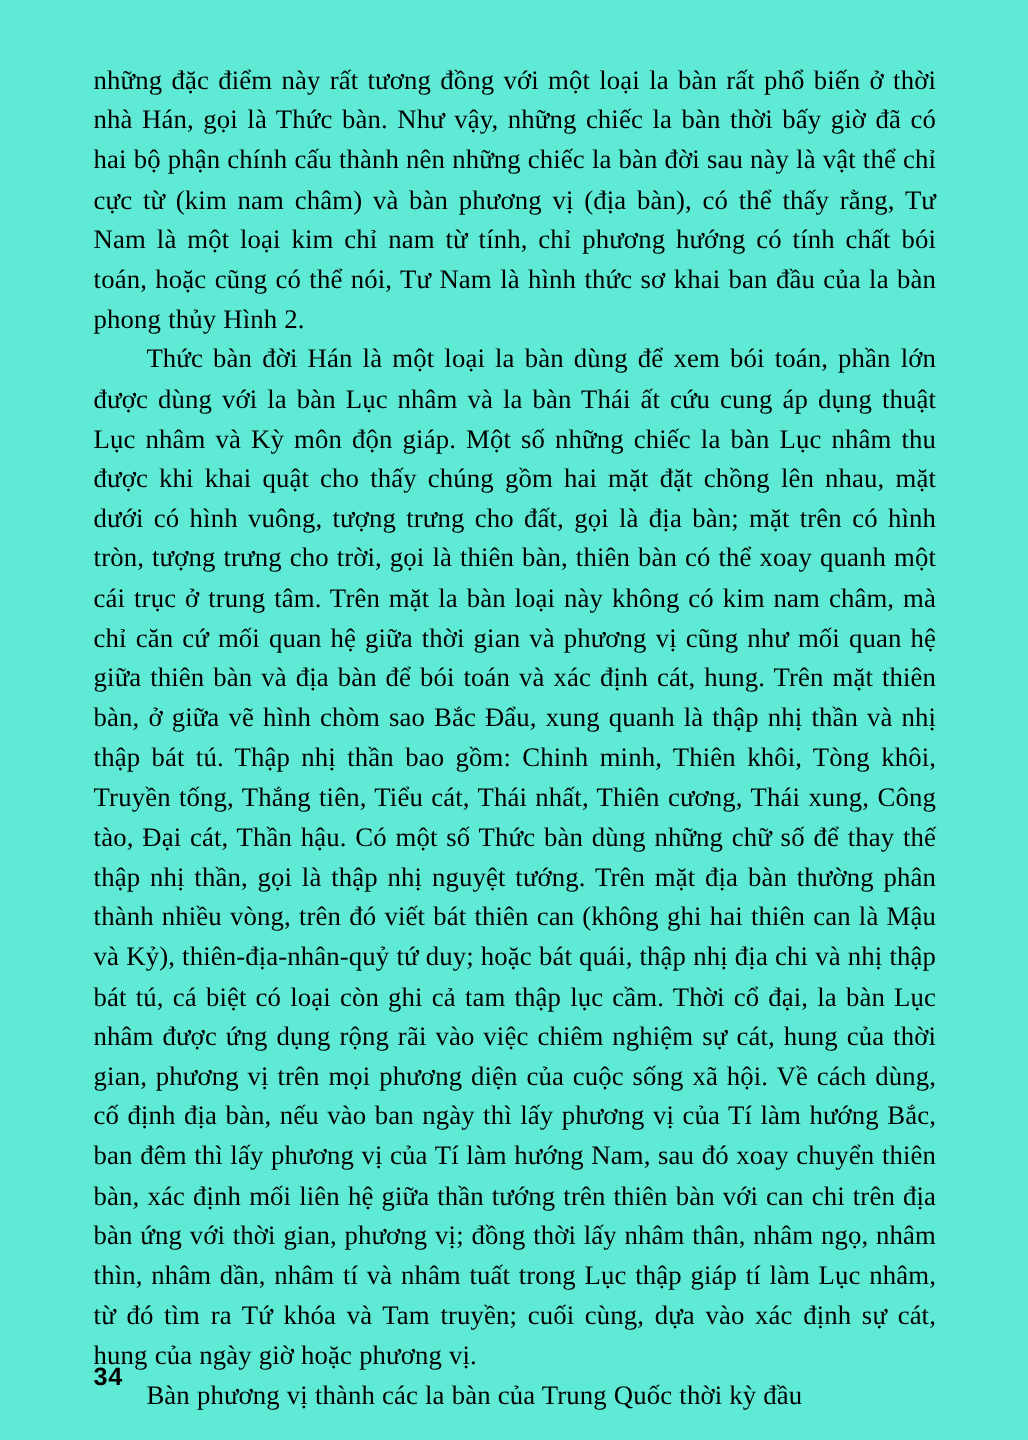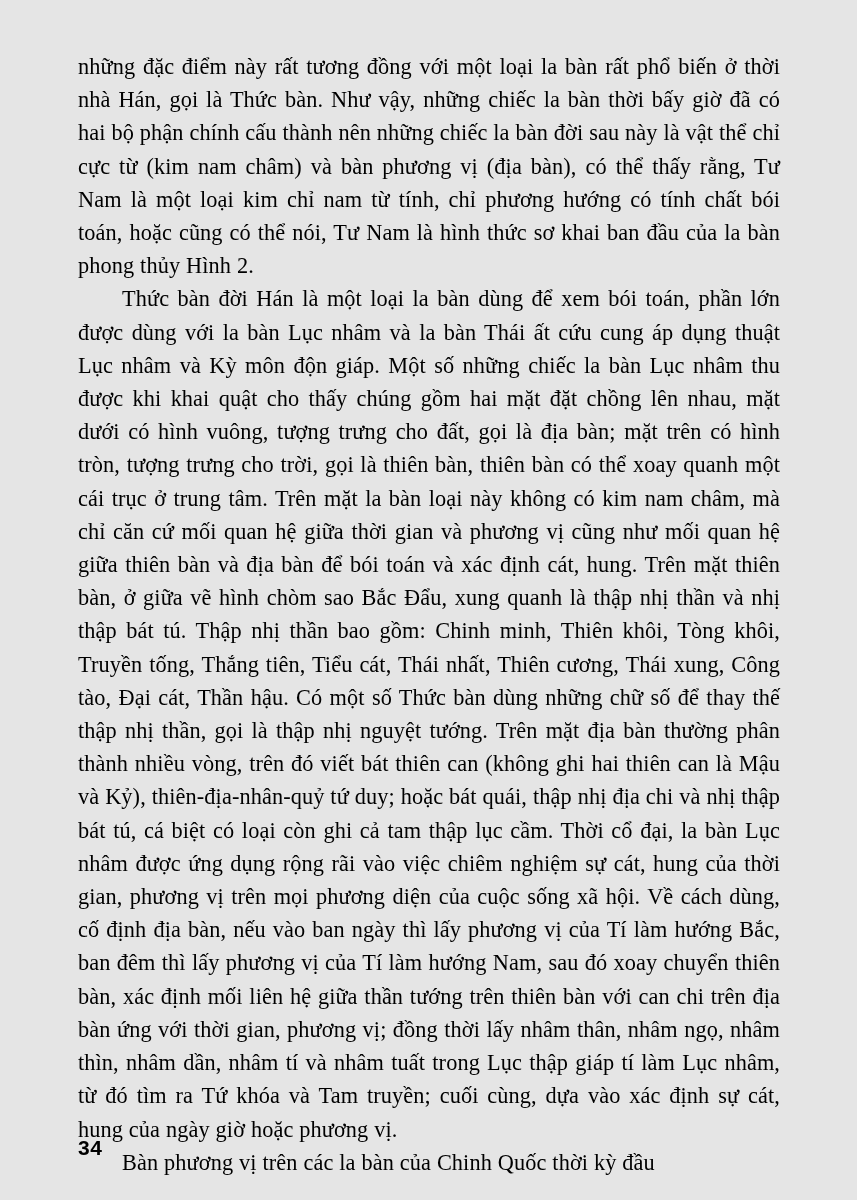--- a/index.html
+++ b/index.html
@@ -7,21 +7,21 @@
     padding: 0;
     background: #ffffff;
   }
   body {
     font-family: "Liberation Serif", "DejaVu Serif", serif;
   }
   #page {
     position: relative;
     width: 857px;
     height: 1200px;
-    background: #e5e5e5;
+    background: #5eead4;
     overflow: hidden;
   }
   #text-column {
     position: absolute;
     left: 78px;
     top: 50px;
     width: 702px;
   }
   .para {
     margin: 0;
@@ -57,18 +57,18 @@
   }
 </style>
 </head>
 <body>
 
 <div id="page">
 
   <div id="text-column">
     <p class="para">những đặc điểm này rất tương đồng với một loại la bàn rất phổ biến ở thời nhà Hán, gọi là Thức bàn. Như vậy, những chiếc la bàn thời bấy giờ đã có hai bộ phận chính cấu thành nên những chiếc la bàn đời sau này là vật thể chỉ cực từ (kim nam châm) và bàn phương vị (địa bàn), có thể thấy rằng, Tư Nam là một loại kim chỉ nam từ tính, chỉ phương hướng có tính chất bói toán, hoặc cũng có thể nói, Tư Nam là hình thức sơ khai ban đầu của la bàn phong thủy Hình 2.</p>
     <p class="para indent">Thức bàn đời Hán là một loại la bàn dùng để xem bói toán, phần lớn được dùng với la bàn Lục nhâm và la bàn Thái ất cứu cung áp dụng thuật Lục nhâm và Kỳ môn độn giáp. Một số những chiếc la bàn Lục nhâm thu được khi khai quật cho thấy chúng gồm hai mặt đặt chồng lên nhau, mặt dưới có hình vuông, tượng trưng cho đất, gọi là địa bàn; mặt trên có hình tròn, tượng trưng cho trời, gọi là thiên bàn, thiên bàn có thể xoay quanh một cái trục ở trung tâm. Trên mặt la bàn loại này không có kim nam châm, mà chỉ căn cứ mối quan hệ giữa thời gian và phương vị cũng như mối quan hệ giữa thiên bàn và địa bàn để bói toán và xác định cát, hung. Trên mặt thiên bàn, ở giữa vẽ hình chòm sao Bắc Đẩu, xung quanh là thập nhị thần và nhị thập bát tú. Thập nhị thần bao gồm: Chinh minh, Thiên khôi, Tòng khôi, Truyền tống, Thắng tiên, Tiểu cát, Thái nhất, Thiên cương, Thái xung, Công tào, Đại cát, Thần hậu. Có một số Thức bàn dùng những chữ số để thay thế thập nhị thần, gọi là thập nhị nguyệt tướng. Trên mặt địa bàn thường phân thành nhiều vòng, trên đó viết bát thiên can (không ghi hai thiên can là Mậu và Kỷ), thiên-địa-nhân-quỷ tứ duy; hoặc bát quái, thập nhị địa chi và nhị thập bát tú, cá biệt có loại còn ghi cả tam thập lục cầm. Thời cổ đại, la bàn Lục nhâm được ứng dụng rộng rãi vào việc chiêm nghiệm sự cát, hung của thời gian, phương vị trên mọi phương diện của cuộc sống xã hội. Về cách dùng, cố định địa bàn, nếu vào ban ngày thì lấy phương vị của Tí làm hướng Bắc, ban đêm thì lấy phương vị của Tí làm hướng Nam, sau đó xoay chuyển thiên bàn, xác định mối liên hệ giữa thần tướng trên thiên bàn với can chi trên địa bàn ứng với thời gian, phương vị; đồng thời lấy nhâm thân, nhâm ngọ, nhâm thìn, nhâm dần, nhâm tí và nhâm tuất trong Lục thập giáp tí làm Lục nhâm, từ đó tìm ra Tứ khóa và Tam truyền; cuối cùng, dựa vào xác định sự cát, hung của ngày giờ hoặc phương vị.</p>
-    <p class="para indent last-line">Bàn phương vị trên các la bàn của Chinh Quốc thời kỳ đầu</p>
+    <p class="para indent last-line">Bàn phương vị thành các la bàn của Trung Quốc thời kỳ đầu</p>
   </div>
 
   <div id="page-number">34</div>
 
 </div>
 
 </body></html>

